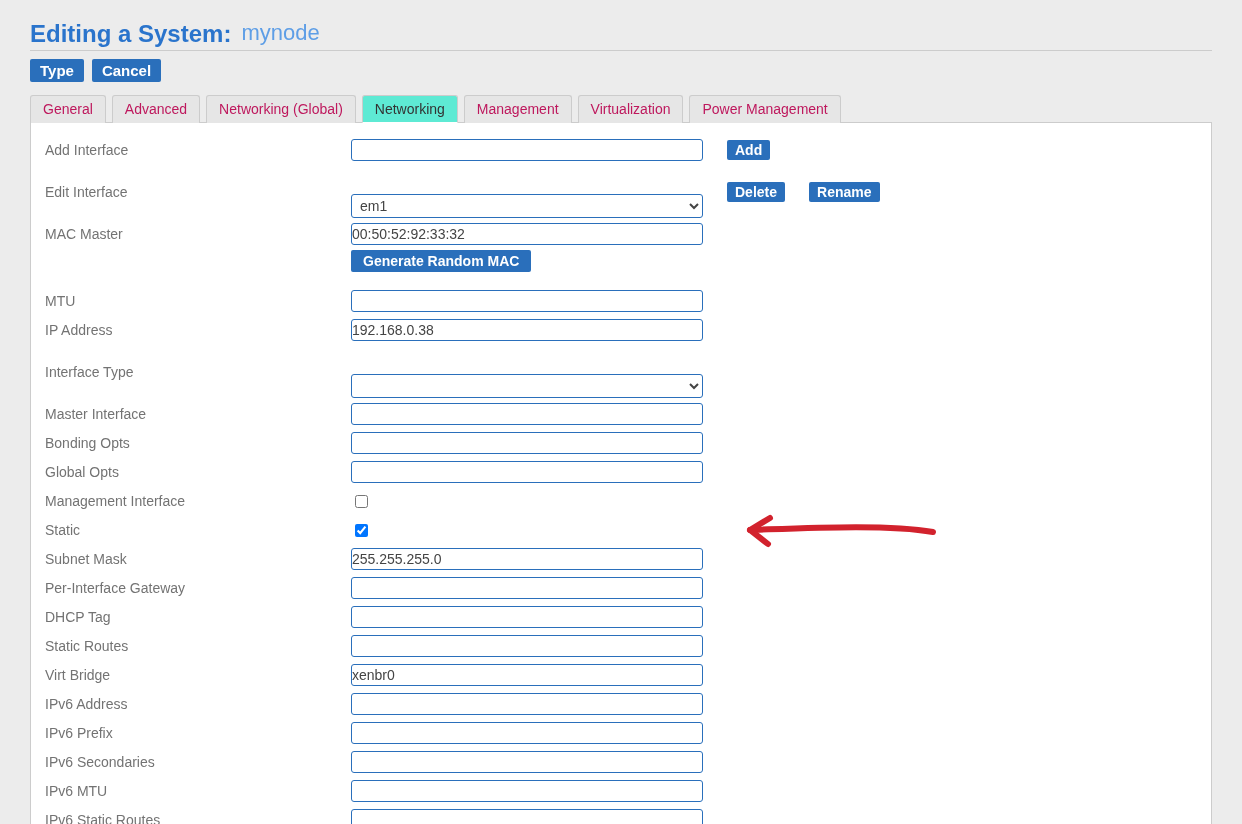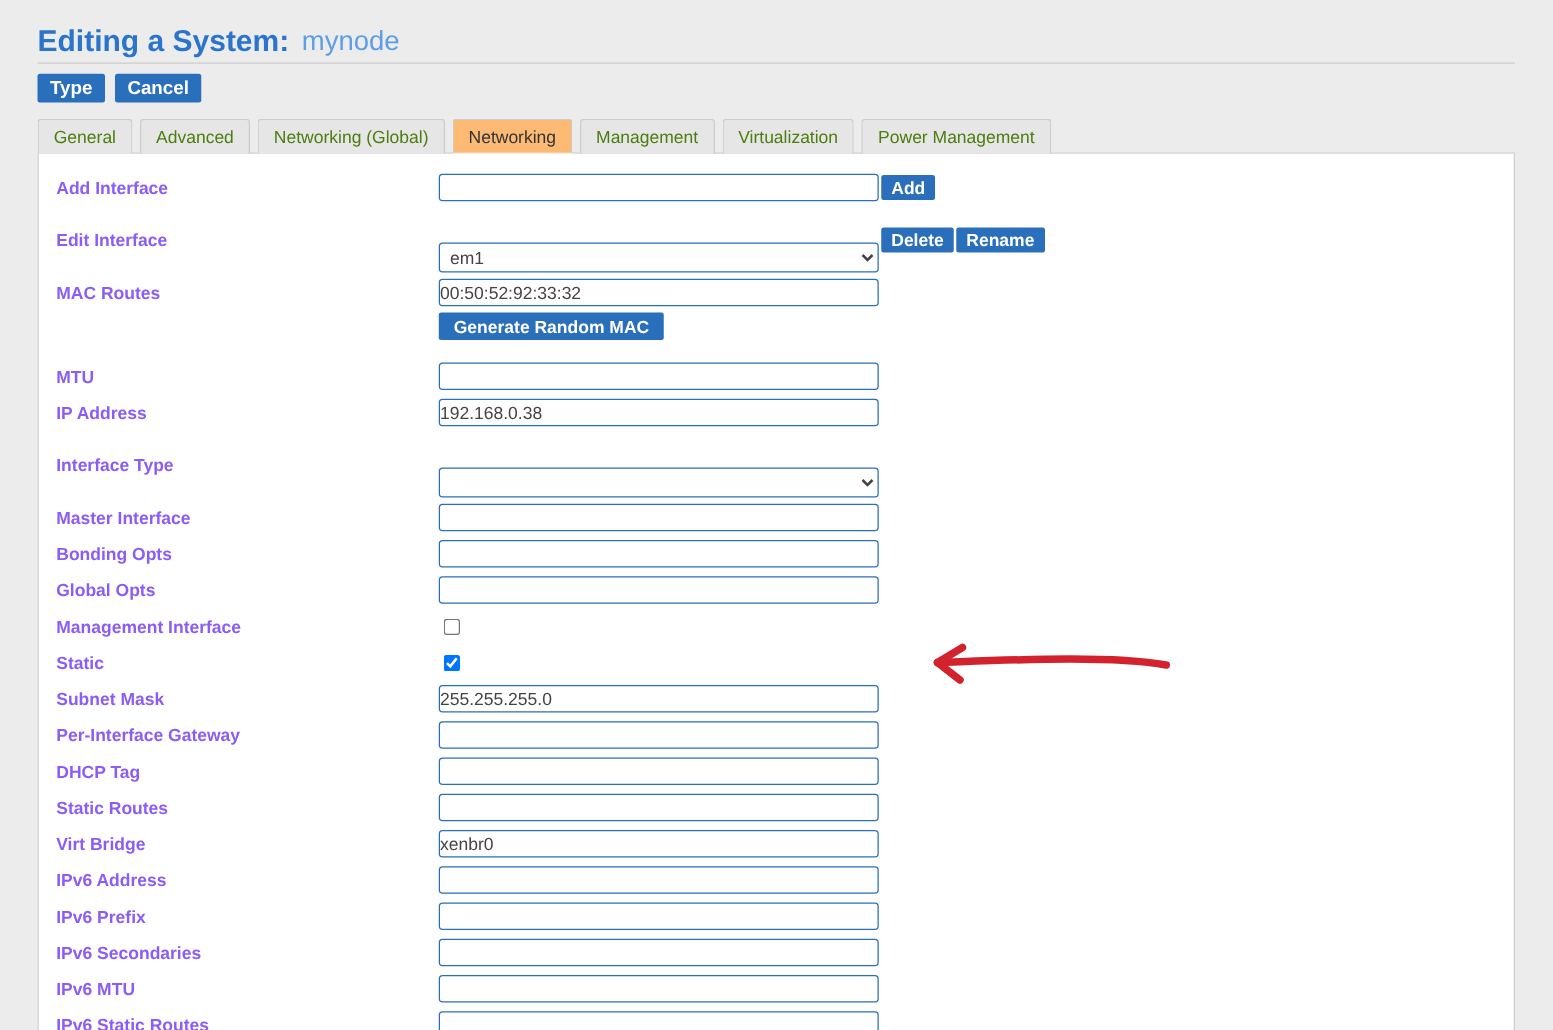--- a/index.html
+++ b/index.html
@@ -61,54 +61,54 @@
     padding-left: 0;
   }
   .tab {
     background: #e6e6e6;
     border: 1px solid #ccc;
     border-bottom: none;
     border-top-left-radius: 3px;
     border-top-right-radius: 3px;
     padding: 5px 12px;
     font-size: 14px;
-    color: #4d7c0f;
+    color: #be185d;
     cursor: pointer;
     position: relative;
     top: 1px;
   }
   .tab.active {
-    background: #fdba74;
+    background: #5eead4;
     color: #333;
     border-bottom: 1px solid #fff;
   }
   .panel {
     background: #fff;
     border: 1px solid #ccc;
     border-top: none;
     padding: 14px 14px 24px 14px;
     width: 100%;
     box-sizing: border-box;
   }
   .form-row {
     display: flex;
     align-items: center;
     margin-bottom: 3px;
     min-height: 26px;
   }
   .form-label {
     width: 306px;
-    font-weight: bold;
-    color: #8b5cf6;
+    font-weight: normal;
+    color: #737373;
     font-size: 14px;
   }
   .form-controls {
     display: flex;
     align-items: center;
-    gap: 2px;
+    gap: 24px;
   }
   input[type="text"].txt, select.sel {
     width: 352px;
     height: 22px;
     border: 1px solid #2a6fbb;
     border-radius: 3px;
     padding: 0 0;
     font-size: 14px;
     font-family: inherit;
     color: #444;
@@ -170,21 +170,21 @@
       <div class="form-controls">
         <select class="sel">
           <option>em1</option>
         </select>
         <button class="btn btn-sm">Delete</button>
         <button class="btn btn-sm">Rename</button>
       </div>
     </div>
 
     <div class="form-row">
-      <div class="form-label">MAC Routes</div>
+      <div class="form-label">MAC Master</div>
       <div class="form-controls">
         <input type="text" class="txt" value="00:50:52:92:33:32" style="">
       </div>
     </div>
     <div class="gen-mac-row">
       <button class="btn btn-sm" style="padding:3px 12px;">Generate Random MAC</button>
     </div>
 
     <div class="form-row">
       <div class="form-label">MTU</div>

